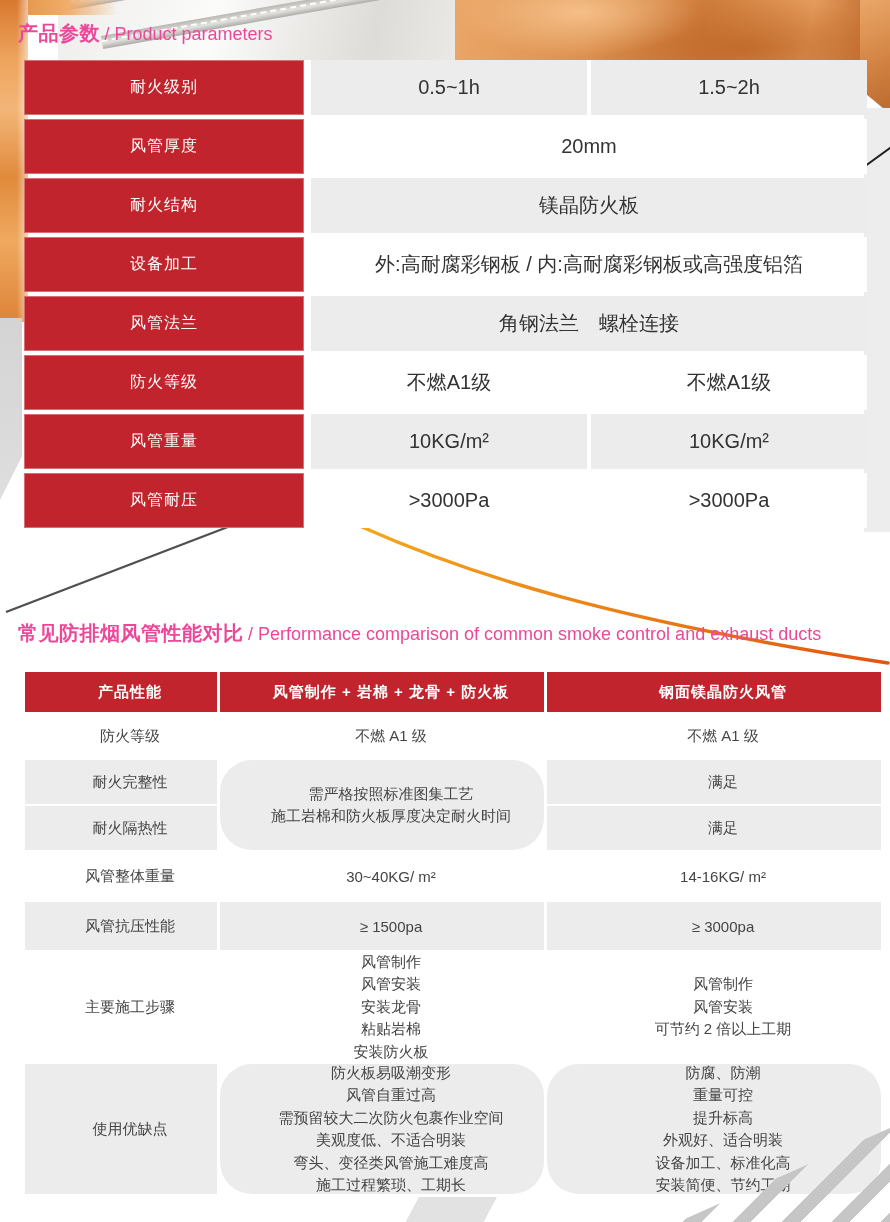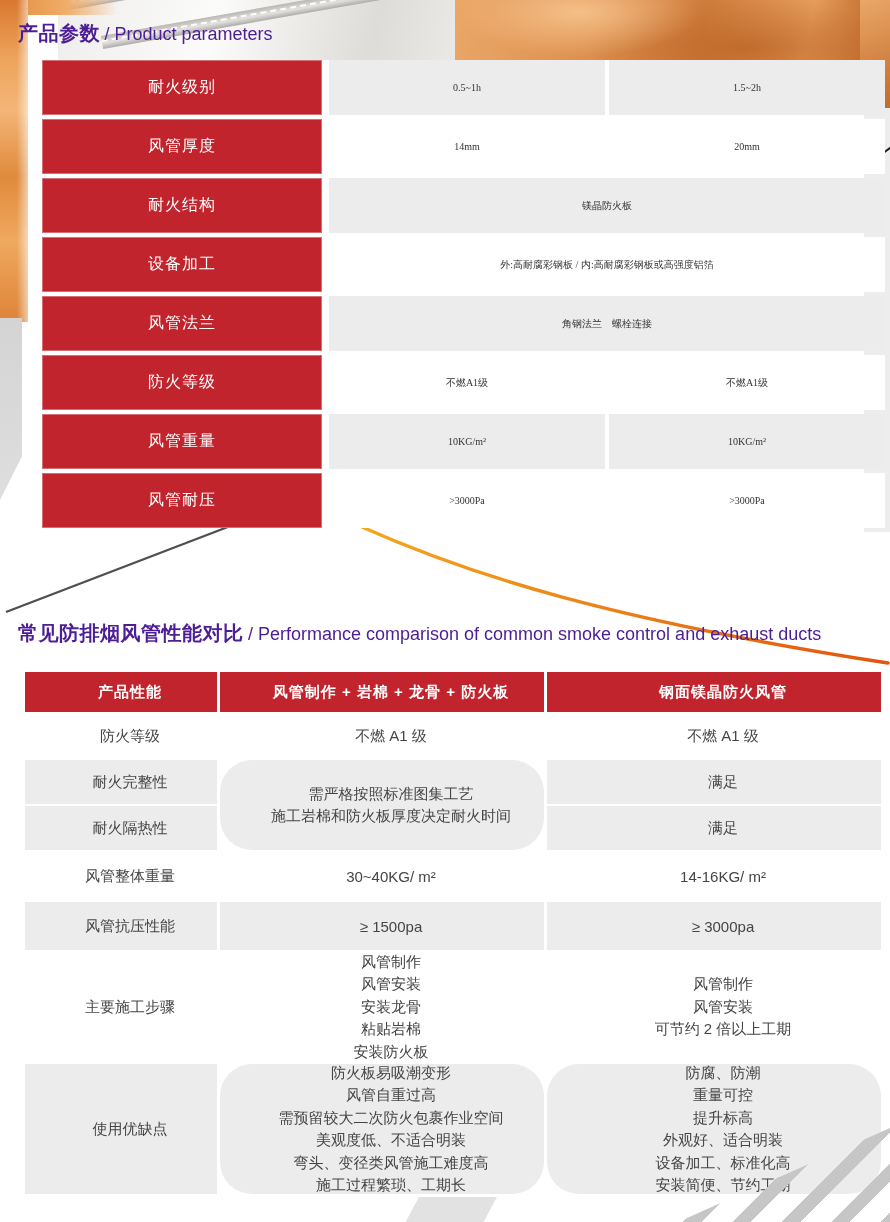--- a/index.html
+++ b/index.html
@@ -64,39 +64,39 @@
     position:absolute; left:678px; top:1128px; width:212px; height:94px; z-index:3;
     background:repeating-linear-gradient(135deg,#c6c6c6 0 13px,rgba(255,255,255,0) 13px 35px);
     clip-path:polygon(100% 0,100% 100%,0 100%);
   }
   .wedge-bottom {
     position:absolute; left:412px; top:1197px; width:78px; height:26px; background:#e2e2e2;
     transform:skewX(-28deg); z-index:1;
   }
 
   
-  .sec-title { position:absolute; left:18px; color:#4c1d95; z-index:5; white-space:nowrap; }
+  .sec-title { position:absolute; left:18px; color:#ec4899; z-index:5; white-space:nowrap; }
   .sec-title .zh { font-weight:bold; font-size:20px; letter-spacing:.5px; }
   .sec-title .en { font-size:18px; }
   #title1 { top:20px; }
   #title2 { top:620px; }
 
   
-  .t1 { position:absolute; left:42px; top:60px; width:843px; z-index:2;font-family:Liberation Serif, serif; }
+  .t1 { position:absolute; left:24px; top:60px; width:843px; z-index:2; }
   .t1-row { display:flex; height:55px; margin-bottom:4px; }
   .t1-label {
     width:280px; margin-right:7px; background:#c1242c; color:#ffffff;
     display:flex; align-items:center; justify-content:center;
     font-size:16px; letter-spacing:1px;
     box-shadow:inset 0 0 0 1px rgba(255,255,255,.35);
   }
   .t1-vals { flex:1; display:flex; gap:4px; }
   .t1-cell {
     flex:1; display:flex; align-items:center; justify-content:center;
-    font-size:10px; color:#333333; text-align:right;
+    font-size:20px; color:#333333; text-align:right;
   }
   .bg-g { background:#ececec; }
   .bg-w { background:#ffffff; }
 
   
   .t2 {
     position:absolute; left:25px; top:672px; width:856px; z-index:2;
     display:grid; grid-template-columns:192px 324px 334px;
     grid-template-rows:40px 44px 44px 44px 48px 48px 110px 130px;
     gap:2px 3px;
@@ -150,21 +150,20 @@
   <div class="t1-row">
     <div class="t1-label">耐火级别</div>
     <div class="t1-vals">
       <div class="t1-cell bg-g">0.5~1h</div>
       <div class="t1-cell bg-g">1.5~2h</div>
     </div>
   </div>
   <div class="t1-row">
     <div class="t1-label">风管厚度</div>
     <div class="t1-vals">
-      <div class="t1-cell bg-w">14mm</div>
       <div class="t1-cell bg-w">20mm</div>
     </div>
   </div>
   <div class="t1-row">
     <div class="t1-label">耐火结构</div>
     <div class="t1-vals">
       <div class="t1-cell bg-g">镁晶防火板</div>
     </div>
   </div>
   <div class="t1-row">

